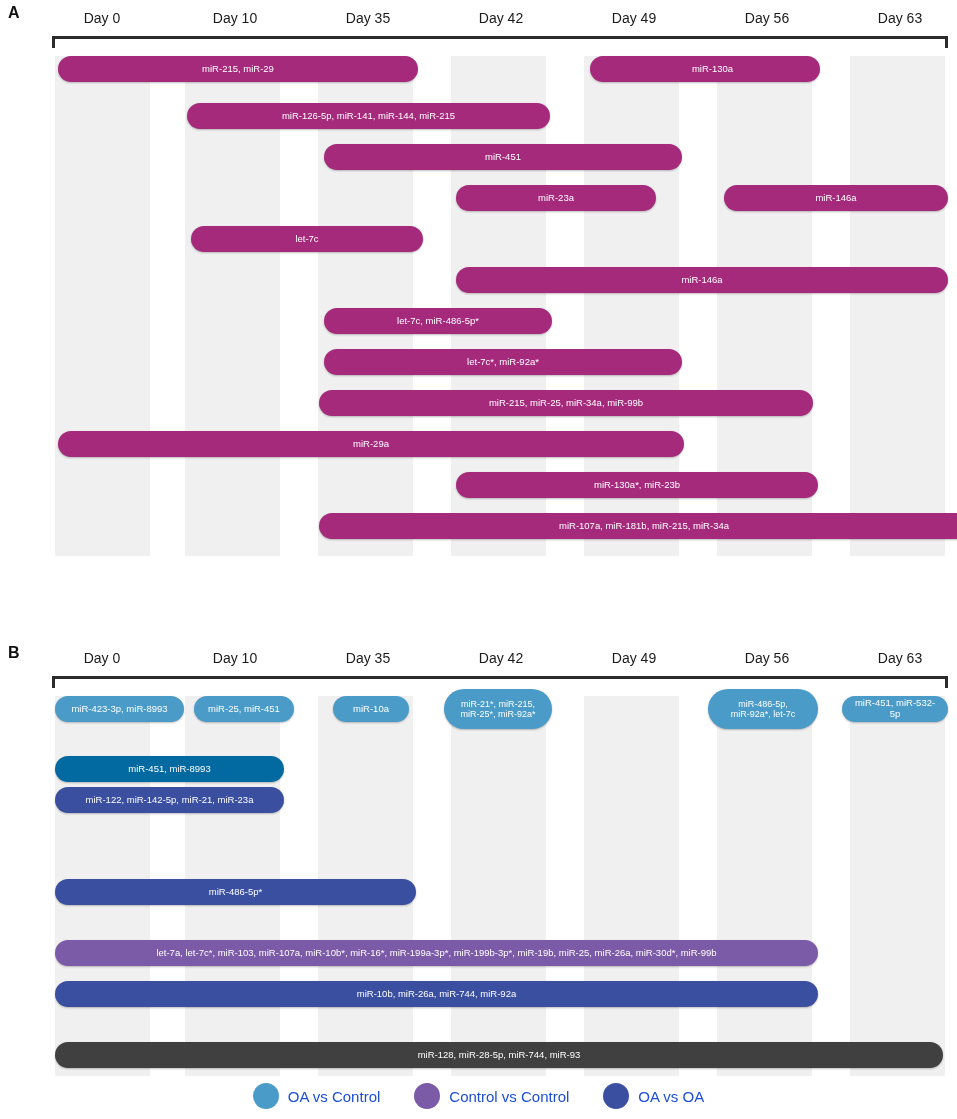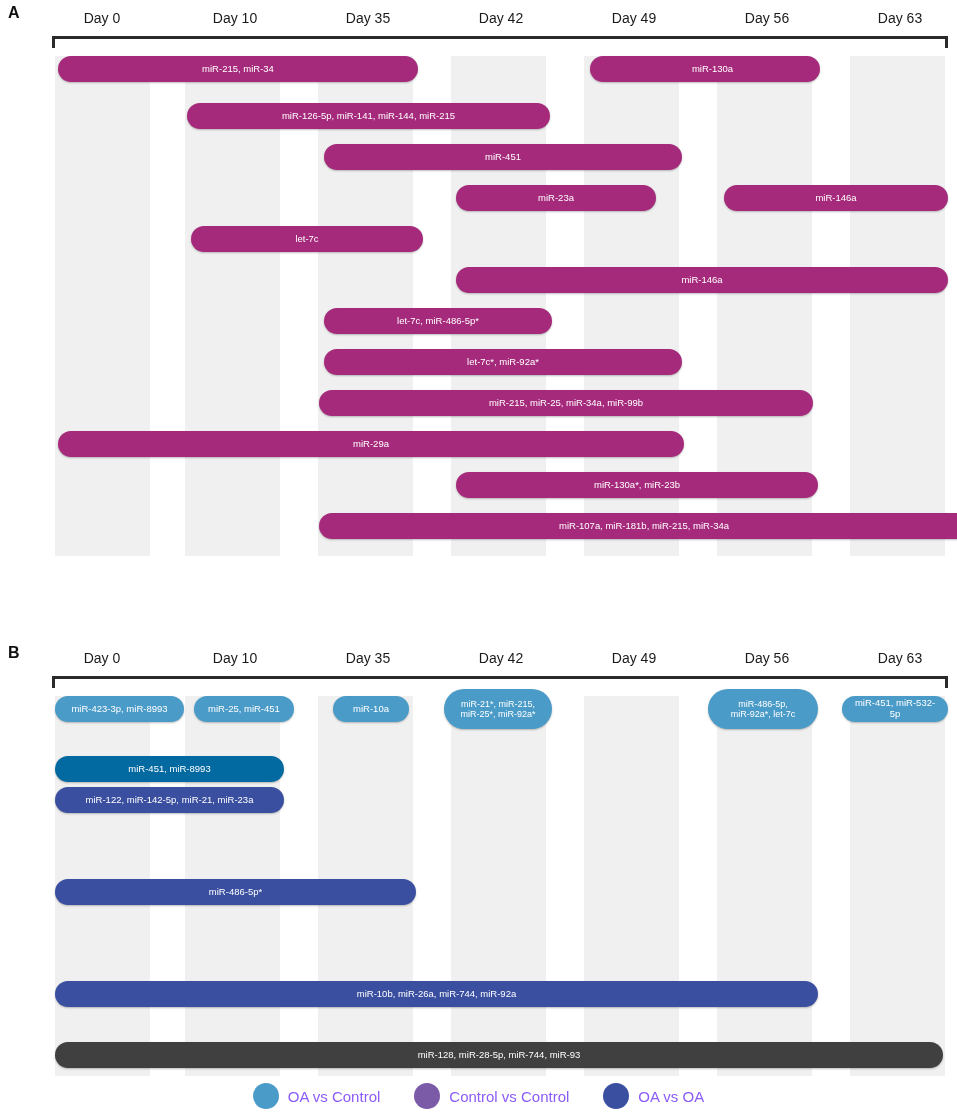--- a/index.html
+++ b/index.html
@@ -14,21 +14,21 @@
   .stripes{position:absolute;left:0;top:0;width:896px;height:100%;}
   .stripe{position:absolute;top:0;height:100%;background:#f0f0f0;}
   .rows{position:relative;width:896px;}
   .bar{position:absolute;height:26px;border-radius:13px;display:flex;align-items:center;justify-content:center;color:#fff;font-size:9.5px;box-sizing:border-box;padding:0 8px;text-align:center;line-height:1.15;
        box-shadow:0 1px 2px rgba(0,0,0,.25);}
   .bar.two-line{font-size:9px;justify-content:center;}
   .bar.tall{height:40px;border-radius:20px;}
   .legend{position:absolute;left:0;width:957px;display:flex;align-items:center;justify-content:center;gap:34px;}
   .legend-item{display:flex;align-items:center;gap:9px;}
   .legend-dot{width:26px;height:26px;border-radius:50%;display:block;}
-  .legend-label{font-size:15px;color:#8b5cf6;white-space:nowrap;}
+  .legend-label{font-size:15px;color:#1d4ed8;white-space:nowrap;}
 </style>
 </head>
 <body>
 
 <div class="panel" id="panelA-root" style="top:0;height:560px;">
   <div class="panel-letter" style="top:4px;">A</div>
   <div class="axis-wrap" style="top:10px;">
     <div class="axis-labels" id="A-ticks">
         <span style="left: 50px;">Day 0</span>
         <span style="left: 183px;">Day 10</span>
@@ -45,21 +45,21 @@
         <div class="stripe" style="left: 3px; width: 95px;"></div>
         <div class="stripe" style="left: 133px; width: 95px;"></div>
         <div class="stripe" style="left: 266px; width: 95px;"></div>
         <div class="stripe" style="left: 399px; width: 95px;"></div>
         <div class="stripe" style="left: 532px; width: 95px;"></div>
         <div class="stripe" style="left: 665px; width: 95px;"></div>
         <div class="stripe" style="left: 798px; width: 95px;"></div>
       </div>
     <div class="rows" style="height:500px;" id="A-bars">
         <div class="bar" style="left: 6px; width: 360px; top: 0px; background: rgb(166, 42, 123);">
-          <span style="white-space: pre-line;">miR-215, miR-34</span>
+          <span style="white-space: pre-line;">miR-215, miR-29</span>
         </div>
         <div class="bar" style="left: 538px; width: 230px; top: 0px; background: rgb(166, 42, 123);">
           <span style="white-space: pre-line; margin-left: 15px;">miR-130a</span>
         </div>
         <div class="bar" style="left: 135px; width: 363px; top: 47px; background: rgb(166, 42, 123);">
           <span style="white-space: pre-line;">miR-126-5p, miR-141, miR-144, miR-215</span>
         </div>
         <div class="bar" style="left: 272px; width: 358px; top: 88px; background: rgb(166, 42, 123);">
           <span style="white-space: pre-line;">miR-451</span>
         </div>
@@ -144,20 +144,23 @@
         </div>
         <div class="bar" style="left: 3px; width: 229px; top: 60px; background: #0369a1;">
           <span style="white-space: pre-line;">miR-451, miR-8993</span>
         </div>
         <div class="bar" style="left: 3px; width: 229px; top: 91px; background: rgb(58, 79, 160);">
           <span style="white-space: pre-line;">miR-122, miR-142-5p, miR-21, miR-23a</span>
         </div>
         <div class="bar" style="left: 3px; width: 361px; top: 183px; background: rgb(58, 79, 160);">
           <span style="white-space: pre-line;">miR-486-5p*</span>
         </div>
+        <div class="bar" style="left: 3px; width: 763px; top: 244px; background: rgb(123, 90, 168);">
+          <span style="white-space: pre-line;">let-7a, let-7c*, miR-103, miR-107a, miR-10b*, miR-16*, miR-199a-3p*, miR-199b-3p*, miR-19b, miR-25, miR-26a, miR-30d*, miR-99b</span>
+        </div>
         <div class="bar" style="left: 3px; width: 763px; top: 285px; background: rgb(58, 79, 160);">
           <span style="white-space: pre-line;">miR-10b, miR-26a, miR-744, miR-92a</span>
         </div>
         <div class="bar" style="left: 3px; width: 888px; top: 346px; background: #404040;">
           <span style="white-space: pre-line;">miR-128,  miR-28-5p, miR-744, miR-93</span>
         </div>
       </div>
   </div>
 </div>
 

